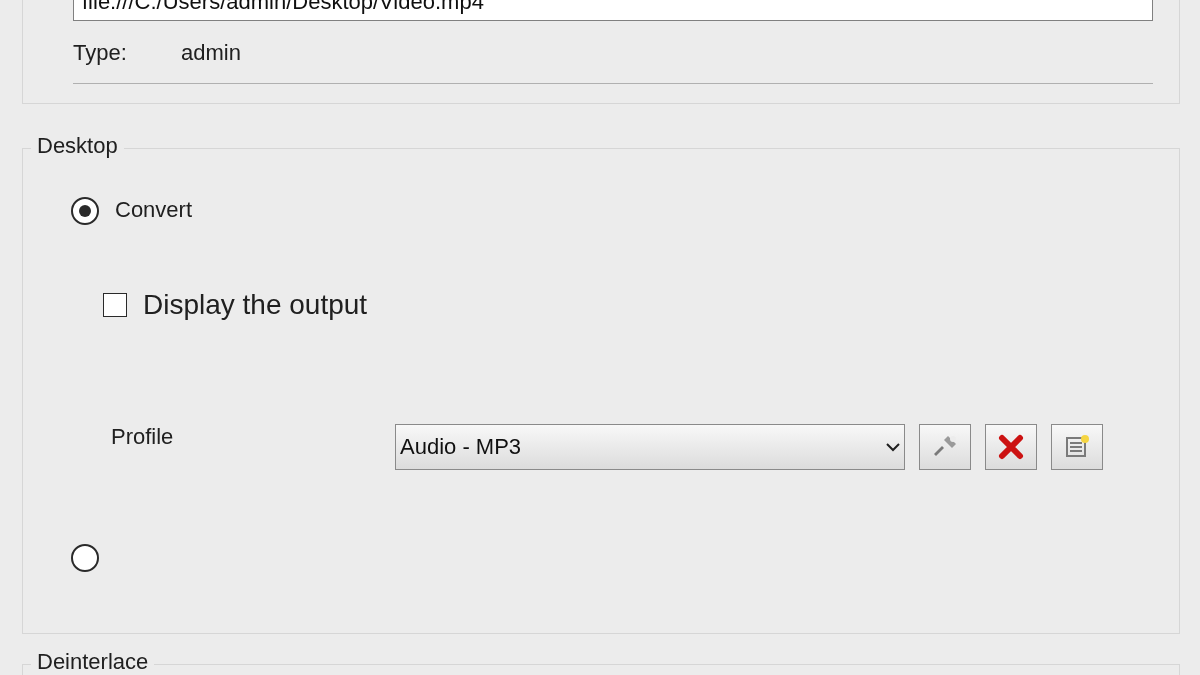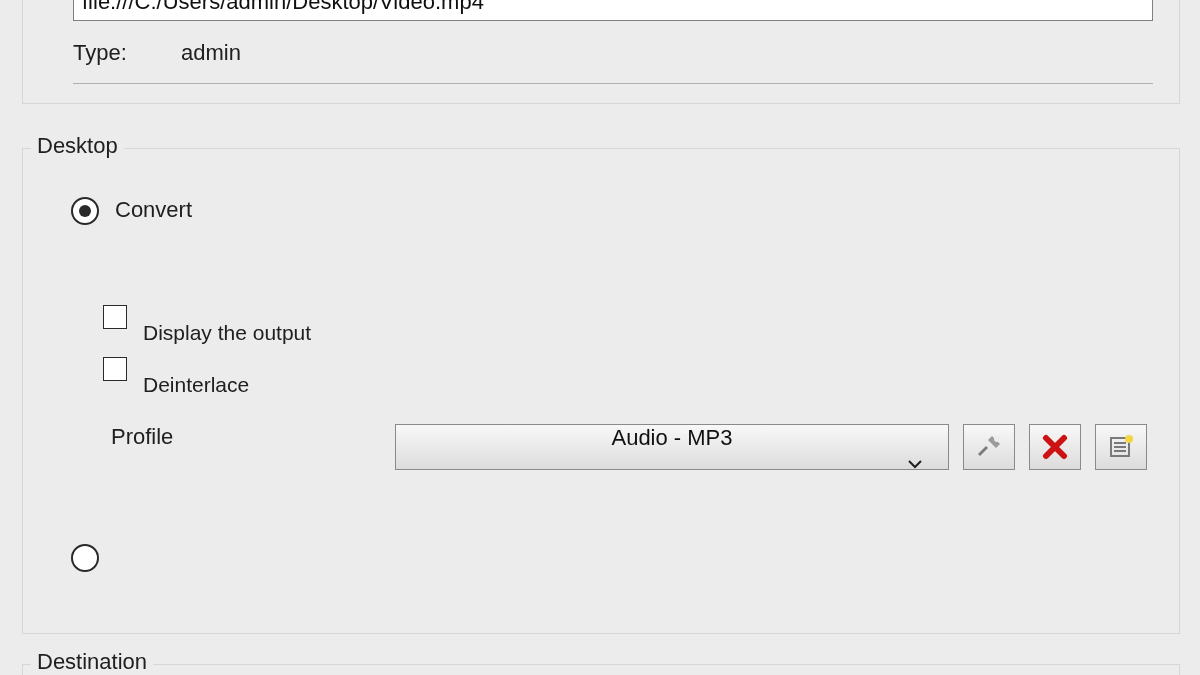--- a/index.html
+++ b/index.html
@@ -34,31 +34,31 @@
   .radio.checked .circle::after{content:"";display:block;width:12px;height:12px;
     border-radius:50%;background:#2a2a2a;}
   .radio .lbl{font-size:22px;}
 
   #radio-convert{position:absolute;left:48px;top:48px;}
   #radio-dump{position:absolute;left:48px;top:395px;}
 
   
   .check{display:flex;align-items:center;gap:16px;cursor:default;}
   .check .box{width:22px;height:22px;border:1px solid #2a2a2a;background:#fff;}
-  .check .lbl{font-size:21px;margin-top:32px;}
+  .check .lbl{font-size:28px;}
   #chk-display{position:absolute;left:80px;top:140px;}
   #chk-deint{position:absolute;left:80px;top:192px;}
 
   
   .profile-row{position:absolute;left:88px;top:275px;width:1040px;height:52px;
     display:flex;align-items:flex-start;gap:14px;}
   .profile-label{width:270px;font-size:22px;}
   .combo{width:500px;height:44px;border:1px solid #8a8a8a;
     background:linear-gradient(#f8f8f8,#dcdcdc);display:flex;align-items:center;
-    justify-content:space-between;padding:0 26px;font-size:22px;color:#101010;flex-direction:column;}
+    justify-content:space-between;padding:0 4px;font-size:22px;color:#101010;}
   .combo .caret{margin-left:auto;}
   .iconbtn{width:50px;height:44px;border:1px solid #8a8a8a;
     background:linear-gradient(#f8f8f8,#dcdcdc);display:flex;align-items:center;
     justify-content:center;}
 
   
   #dest-box{left:22px;top:664px;width:1156px;height:200px;}
 
   svg{display:block;}
 </style>
@@ -84,24 +84,20 @@
     <div id="radio-convert" class="radio checked">
       <span class="circle"></span>
       <span class="lbl">Convert</span>
     </div>
 
     <div id="chk-display" class="check">
       <span class="box"></span>
       <span class="lbl">Display the output</span>
     </div>
 
-    <div id="chk-deint" class="check">
-      <span class="box"></span>
-      <span class="lbl">Deinterlace</span>
-    </div>
 
     <div class="profile-row">
       <span class="profile-label">Profile</span>
 
       <div class="combo">
         <span>Audio - MP3</span>
         <span class="caret">
           <svg width="14" height="10" viewBox="0 0 14 10">
             <path d="M1 2 L7 8 L13 2" fill="none" stroke="#202020" stroke-width="2"></path>
           </svg>
@@ -138,16 +134,16 @@
         </span>
       </div>
     </div>
 
     <div id="radio-dump" class="radio">
       <span class="circle"></span>
     </div>
   </div>
 
   <div id="dest-box" class="groupbox">
-    <div class="title">Destination</div>
+    <div class="title">Deinterlace</div>
   </div>
 
 </div>
 
 </body></html>

